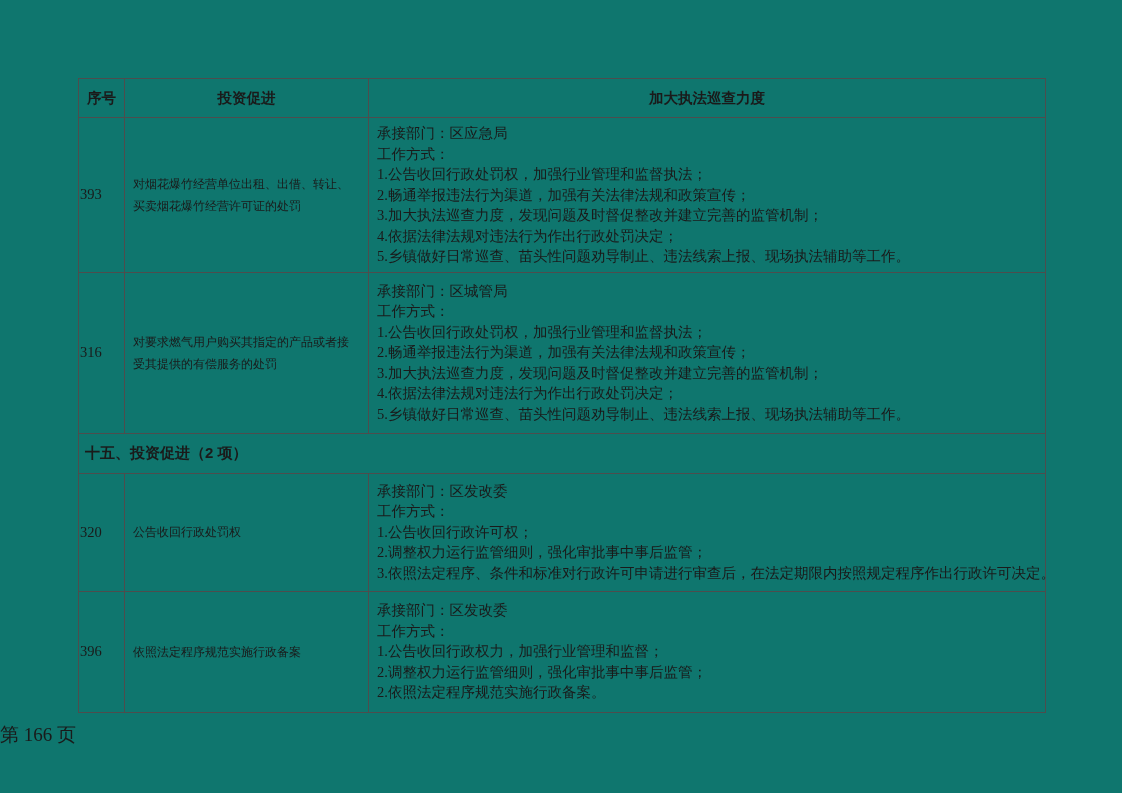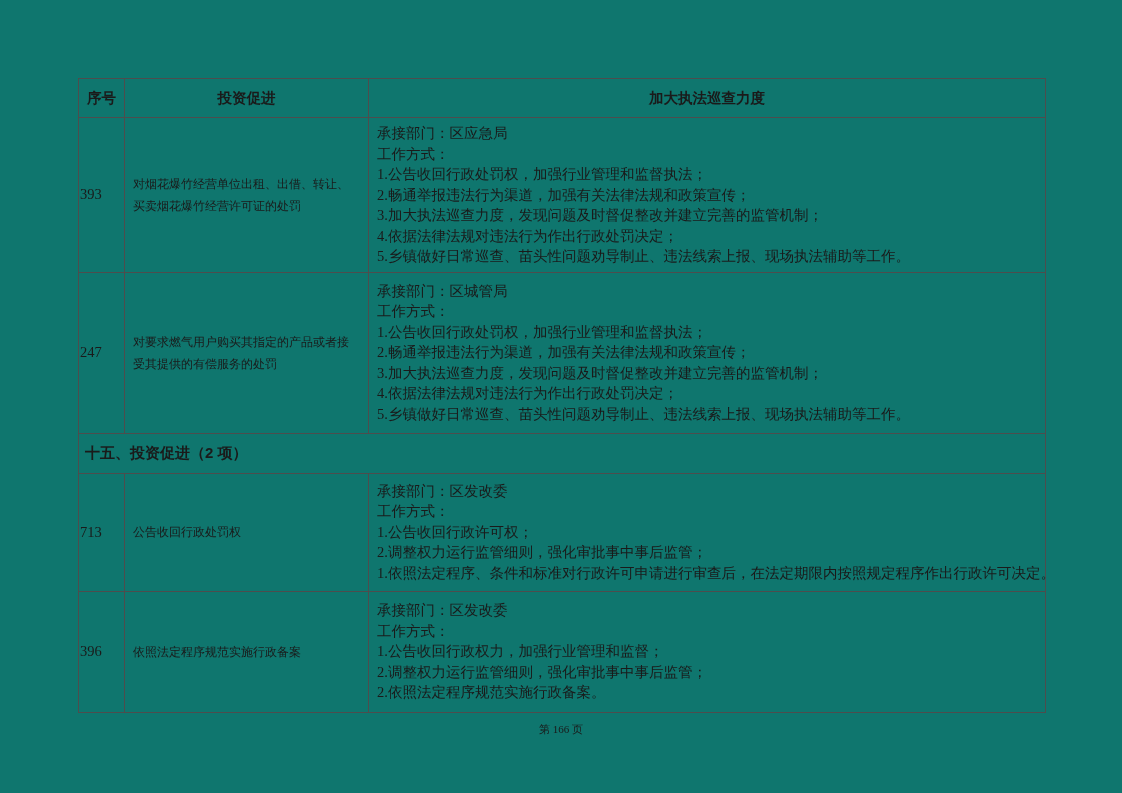--- a/index.html
+++ b/index.html
@@ -68,22 +68,21 @@
     font-weight: bold;
     font-size: 15px;
     padding: 2px 6px;
     text-align: left;
   }
   .page-footer {
     position: absolute;
     left: 0;
     width: 1122px;
     top: 722px;
-    text-align: center;
-    font-size: 11px;
+    font-size: 19px;
   }
 </style>
 </head>
 <body>
 
 <div class="page">
   <table class="doc-table">
     <colgroup>
         <col class="c1">
         <col class="c2">
@@ -104,44 +103,44 @@
           <div class="dl">承接部门：区应急局</div>
           <div class="dl">工作方式：</div>
           <div class="dl">1.公告收回行政处罚权，加强行业管理和监督执法；</div>
           <div class="dl">2.畅通举报违法行为渠道，加强有关法律法规和政策宣传；</div>
           <div class="dl">3.加大执法巡查力度，发现问题及时督促整改并建立完善的监管机制；</div>
           <div class="dl">4.依据法律法规对违法行为作出行政处罚决定；</div>
           <div class="dl">5.乡镇做好日常巡查、苗头性问题劝导制止、违法线索上报、现场执法辅助等工作。</div>
         </td>
       </tr>
       <tr class="row-394">
-        <td class="cell-no">247</td>
+        <td class="cell-no">316</td>
         <td class="cell-name">对要求燃气用户购买其指定的产品或者接受其提供的有偿服务的处罚</td>
         <td class="cell-detail">
           <div class="dl">承接部门：区城管局</div>
           <div class="dl">工作方式：</div>
           <div class="dl">1.公告收回行政处罚权，加强行业管理和监督执法；</div>
           <div class="dl">2.畅通举报违法行为渠道，加强有关法律法规和政策宣传；</div>
           <div class="dl">3.加大执法巡查力度，发现问题及时督促整改并建立完善的监管机制；</div>
           <div class="dl">4.依据法律法规对违法行为作出行政处罚决定；</div>
           <div class="dl">5.乡镇做好日常巡查、苗头性问题劝导制止、违法线索上报、现场执法辅助等工作。</div>
         </td>
       </tr>
       <tr class="row-section">
         <td class="cell-section" colspan="3">十五、投资促进（2 项）</td>
       </tr>
       <tr class="row-395">
-        <td class="cell-no">713</td>
+        <td class="cell-no">320</td>
         <td class="cell-name">公告收回行政处罚权</td>
         <td class="cell-detail">
           <div class="dl">承接部门：区发改委</div>
           <div class="dl">工作方式：</div>
           <div class="dl">1.公告收回行政许可权；</div>
           <div class="dl">2.调整权力运行监管细则，强化审批事中事后监管；</div>
-          <div class="dl">1.依照法定程序、条件和标准对行政许可申请进行审查后，在法定期限内按照规定程序作出行政许可决定。</div>
+          <div class="dl">3.依照法定程序、条件和标准对行政许可申请进行审查后，在法定期限内按照规定程序作出行政许可决定。</div>
         </td>
       </tr>
       <tr class="row-396">
         <td class="cell-no">396</td>
         <td class="cell-name">依照法定程序规范实施行政备案</td>
         <td class="cell-detail">
           <div class="dl">承接部门：区发改委</div>
           <div class="dl">工作方式：</div>
           <div class="dl">1.公告收回行政权力，加强行业管理和监督；</div>
           <div class="dl">2.调整权力运行监管细则，强化审批事中事后监管；</div>

